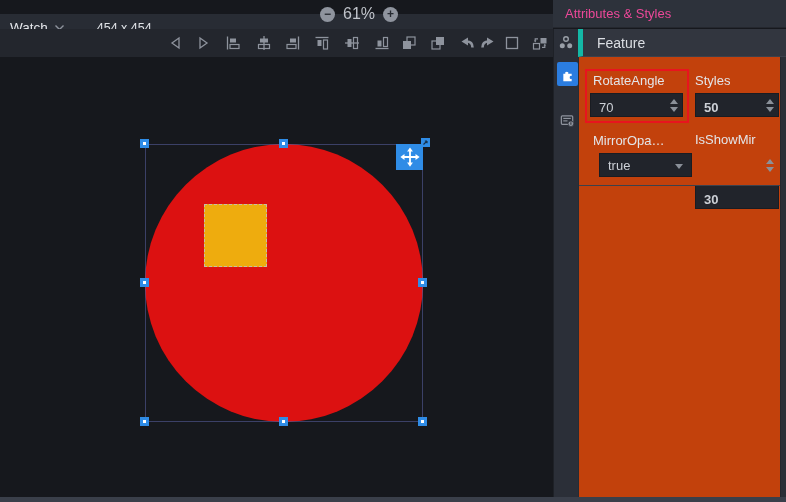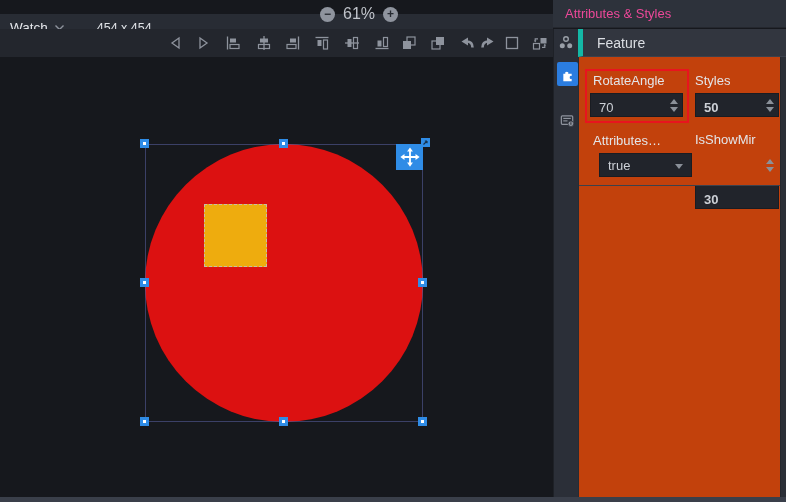--- a/index.html
+++ b/index.html
@@ -309,21 +309,21 @@
       <span class="tri-down"></span>
     </span>
 
   <span class="field-label" style="left:116px; top:16px">Styles</span>
   <input class="num-input col2" style="left: 116px; top: 36px;" value="50">
   <span class="spinner" style="left:186px; top:42px">
       <span class="tri-up"></span>
       <span class="tri-down"></span>
     </span>
 
-  <span class="field-label" style="left:14px; top:76px">Attributes…</span>
+  <span class="field-label" style="left:14px; top:76px">MirrorOpa…</span>
   <div class="dropdown" style="left:20px; top:96px">
     <span>true</span>
     <span class="dd-caret"></span>
   </div>
 
   <span class="field-label" style="left:116px; top:75px">IsShowMir</span>
   <input class="num-input col2" style="left: 116px; top: 96px; margin-top: 32px;" value="30">
   <span class="spinner" style="left:186px; top:102px">
       <span class="tri-up"></span>
       <span class="tri-down"></span>

